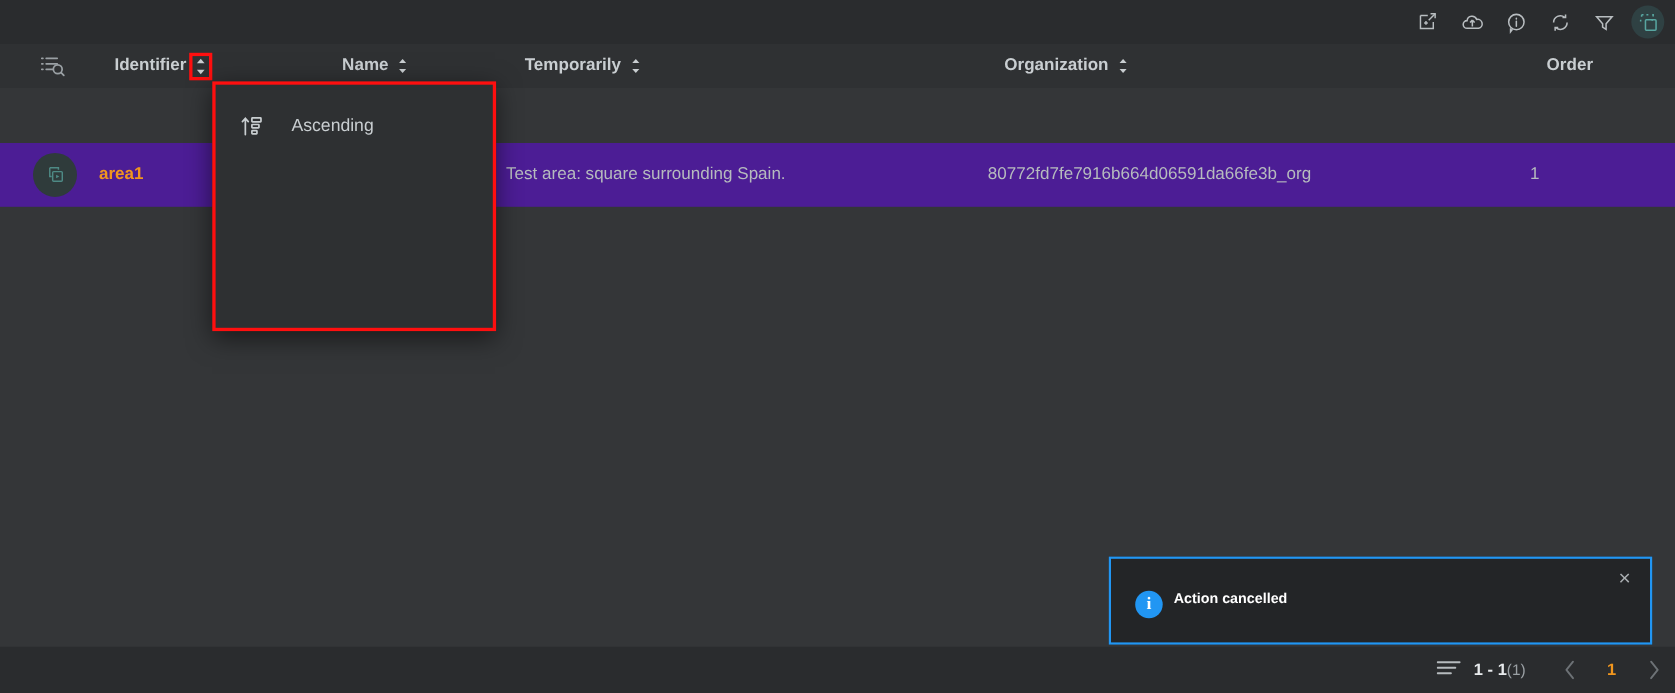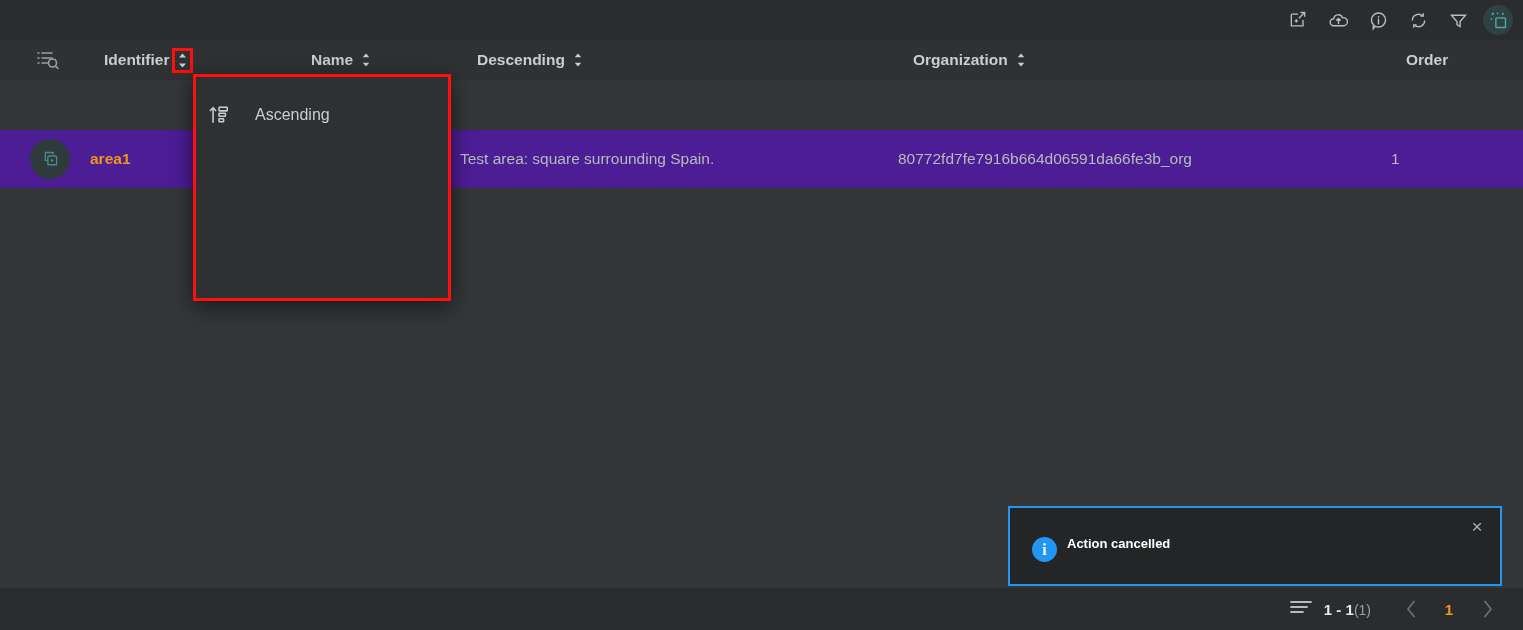--- a/index.html
+++ b/index.html
@@ -67,21 +67,21 @@
   .cell.ident { color: #f0961e; font-weight: bold; }
 
   
   .menu {
     position: absolute; left: 193px; top: 74px; width: 258px; height: 227px;
     background: #2e3032; border: 3px solid #ff0f0f;
     box-shadow: 0 6px 22px rgba(0,0,0,.55);
     z-index: 40;
   }
   .mi {
-    display: flex; align-items: center; height: 50px; padding-left: 11px; gap: 24px;
+    display: flex; align-items: center; height: 50px; padding-left: 21px; gap: 24px;
     color: #c9ced1; font-size: 16px; cursor: pointer;
   }
   .mi:first-child { margin-top: 13px; }
   .mi.disabled { color: #6f7477; cursor: default; }
   .mi .mi-ic { width: 24px; height: 24px; display: flex; align-items: center;
                justify-content: center; flex: 0 0 24px; }
 
   
   .toast {
     position: absolute; left: 1008px; top: 506px; width: 494px; height: 80px;
@@ -96,21 +96,21 @@
   .toast-msg { position: absolute; left: 57px; top: 28px; color: #fff;
                font-size: 13px; font-weight: bold; }
   .toast-close { position: absolute; right: 10px; top: 6px; width: 26px; height: 26px;
                  display: flex; align-items: center; justify-content: center;
                  color: #a9aeb1; font-size: 19px; cursor: pointer; }
 
   
   .footer {
     position: absolute; left: 0; bottom: 0; width: 1523px; height: 42px;
     background: #2a2c2e; display: flex; align-items: center; justify-content: flex-end;
-    padding-right: 16px; gap: 0px;
+    gap: 0px;
   }
   .pg-lines { color: #b6bbbe; margin-right: 12px; cursor: pointer; }
   .pg-count { color: #e7eaec; font-size: 15px; font-weight: bold; }
   .pg-count .paren { color: #9aa0a4; font-weight: normal; font-size: 14px; }
   .pg-chev { width: 40px; height: 28px; display: flex; align-items: center;
              justify-content: center; color: #6d7276; cursor: pointer; }
   .pg-num { min-width: 36px; text-align: center; color: #f0961e;
             font-size: 15px; font-weight: bold; cursor: pointer; }
   .sep-left { margin-left: 20px; }
 </style>
@@ -194,21 +194,21 @@
       <span>Name</span>
       <span class="sort">
         <svg width="12" height="16" viewBox="0 0 13 17" fill="currentColor">
           <path d="M6.5 1.5L10 5.6H3z"></path>
             <path d="M6.5 15.5L3 11.4h7z"></path>
         </svg>
       </span>
     </div>
 
     <div class="th" style="left:477px">
-      <span>Descending</span>
+      <span>Temporarily</span>
       <span class="sort">
         <svg width="12" height="16" viewBox="0 0 13 17" fill="currentColor">
           <path d="M6.5 1.5L10 5.6H3z"></path>
             <path d="M6.5 15.5L3 11.4h7z"></path>
         </svg>
       </span>
     </div>
 
     <div class="th" style="left:913px">
       <span>Organization</span>

